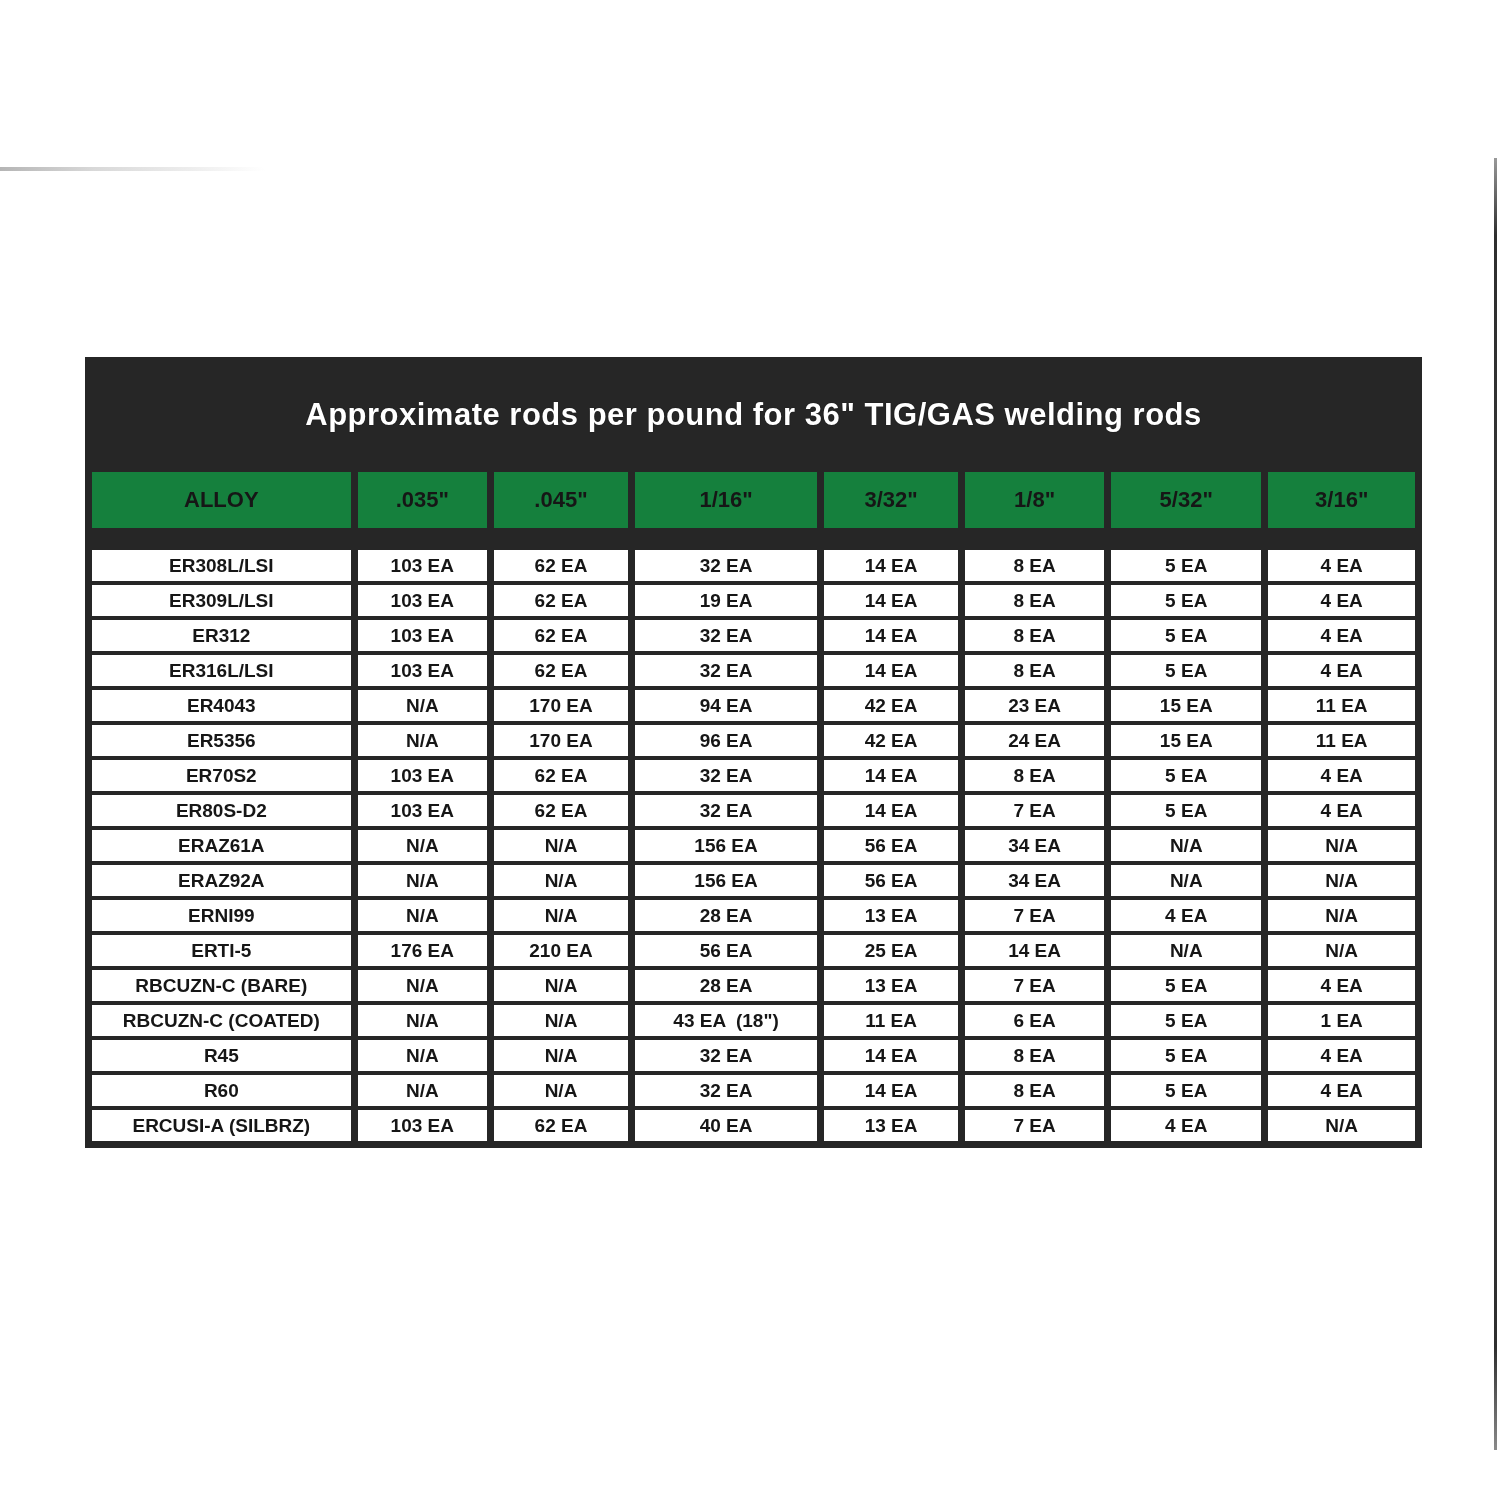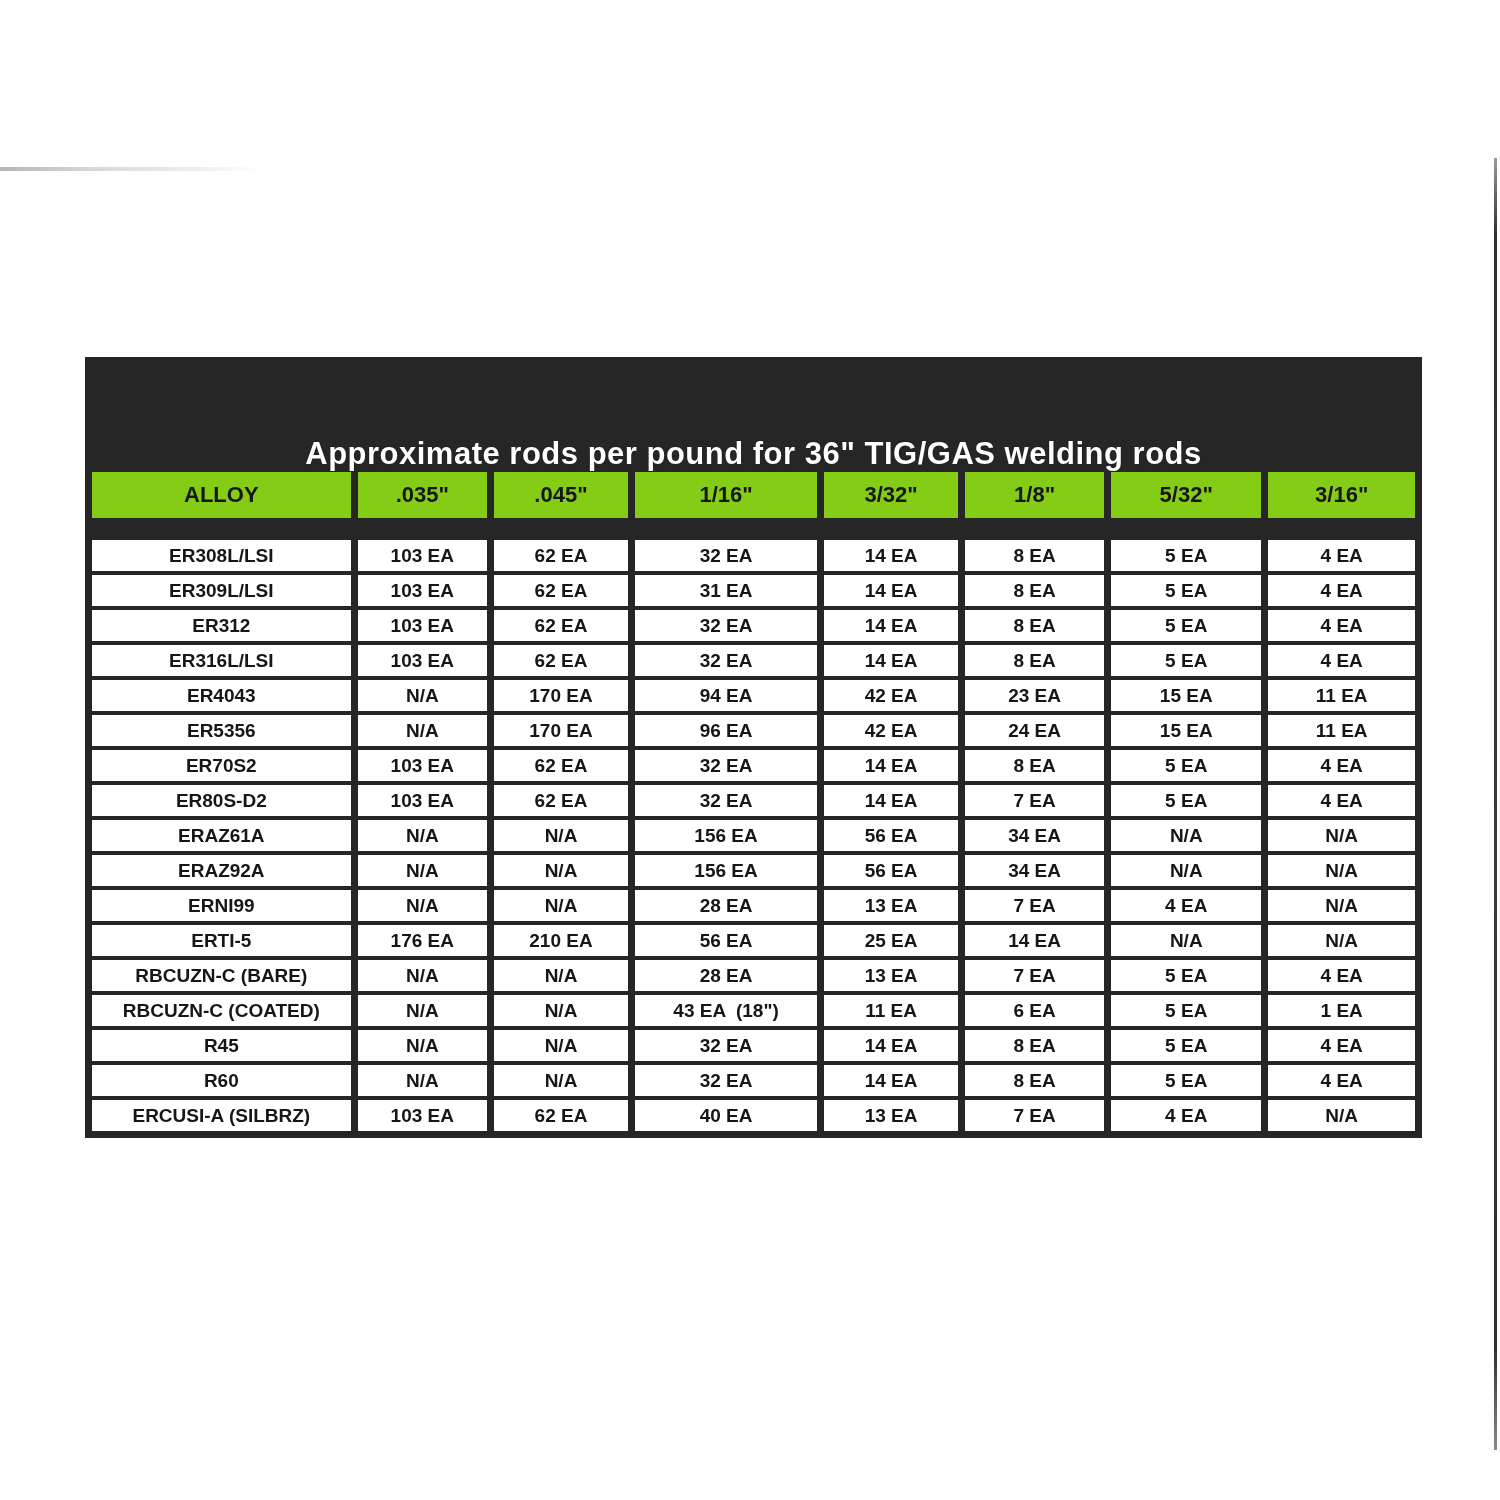--- a/index.html
+++ b/index.html
@@ -21,36 +21,36 @@
     background:linear-gradient(to bottom,#9a9a9a,#2e2e2e 6%,#3a3a3a 55%,#2e2e2e 92%,#8a8a8a);
   }
   
   .rod-table{
     position:absolute;left:85px;top:357px;width:1337px;
     background:#262626;
     box-sizing:border-box;
   }
   .title-band{
     height:115px;
-    display:flex;align-items:flex-end;justify-content:center;
+    display:flex;align-items:center;justify-content:center;
   }
   .title-band .title{
     color:#ffffff;font-size:31px;font-weight:700;letter-spacing:.5px;
     text-shadow:0 0 1px #000;
   }
   .grid-row{
     display:grid;
     grid-template-columns:270fr 135fr 140fr 190fr 140fr 145fr 157fr 153fr;
   }
   .header-row{
     column-gap:7px;
     padding:0 7px;
   }
   .hcell{
-    background:#84cc16;height:46px;
+    background:#15803d;height:56px;
     display:flex;align-items:center;justify-content:center;
     font-size:22px;font-weight:700;color:#161616;
   }
   .dark-strip{height:22px;}
   .tbody{
     display:flex;flex-direction:column;
     row-gap:4px;
     padding:0 7px 7px 7px;
   }
   .trow{column-gap:4px;gap:7px;}
@@ -92,21 +92,21 @@
           <div class="cell">32 EA</div>
           <div class="cell">14 EA</div>
           <div class="cell">8 EA</div>
           <div class="cell">5 EA</div>
           <div class="cell">4 EA</div>
         </div>
         <div class="grid-row trow">
           <div class="cell">ER309L/LSI</div>
           <div class="cell">103 EA</div>
           <div class="cell">62 EA</div>
-          <div class="cell">31 EA</div>
+          <div class="cell">19 EA</div>
           <div class="cell">14 EA</div>
           <div class="cell">8 EA</div>
           <div class="cell">5 EA</div>
           <div class="cell">4 EA</div>
         </div>
         <div class="grid-row trow">
           <div class="cell">ER312</div>
           <div class="cell">103 EA</div>
           <div class="cell">62 EA</div>
           <div class="cell">32 EA</div>

